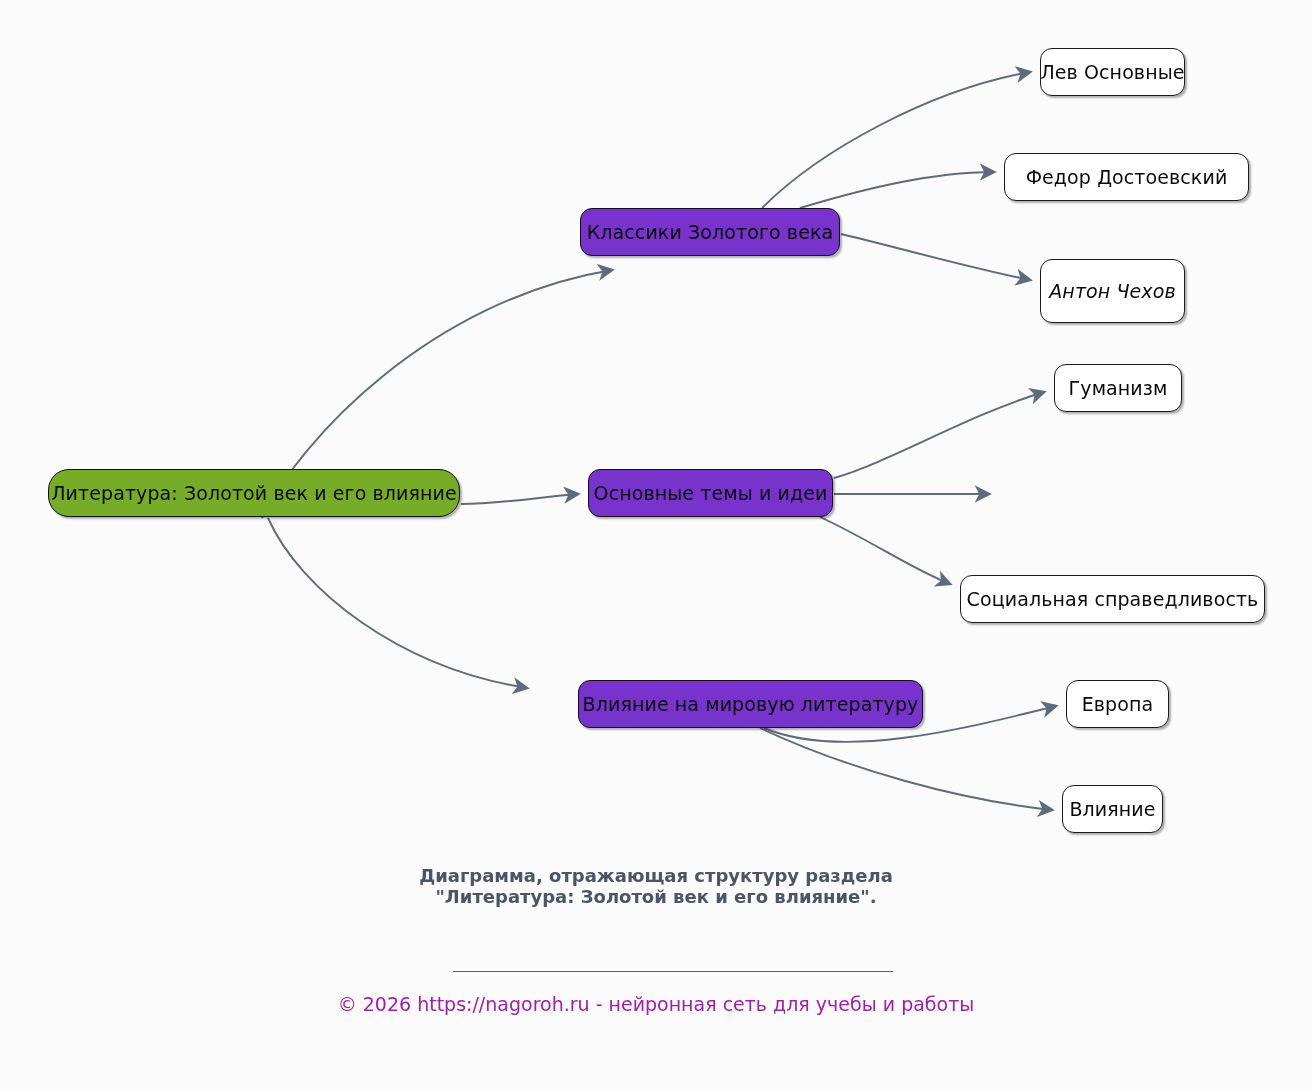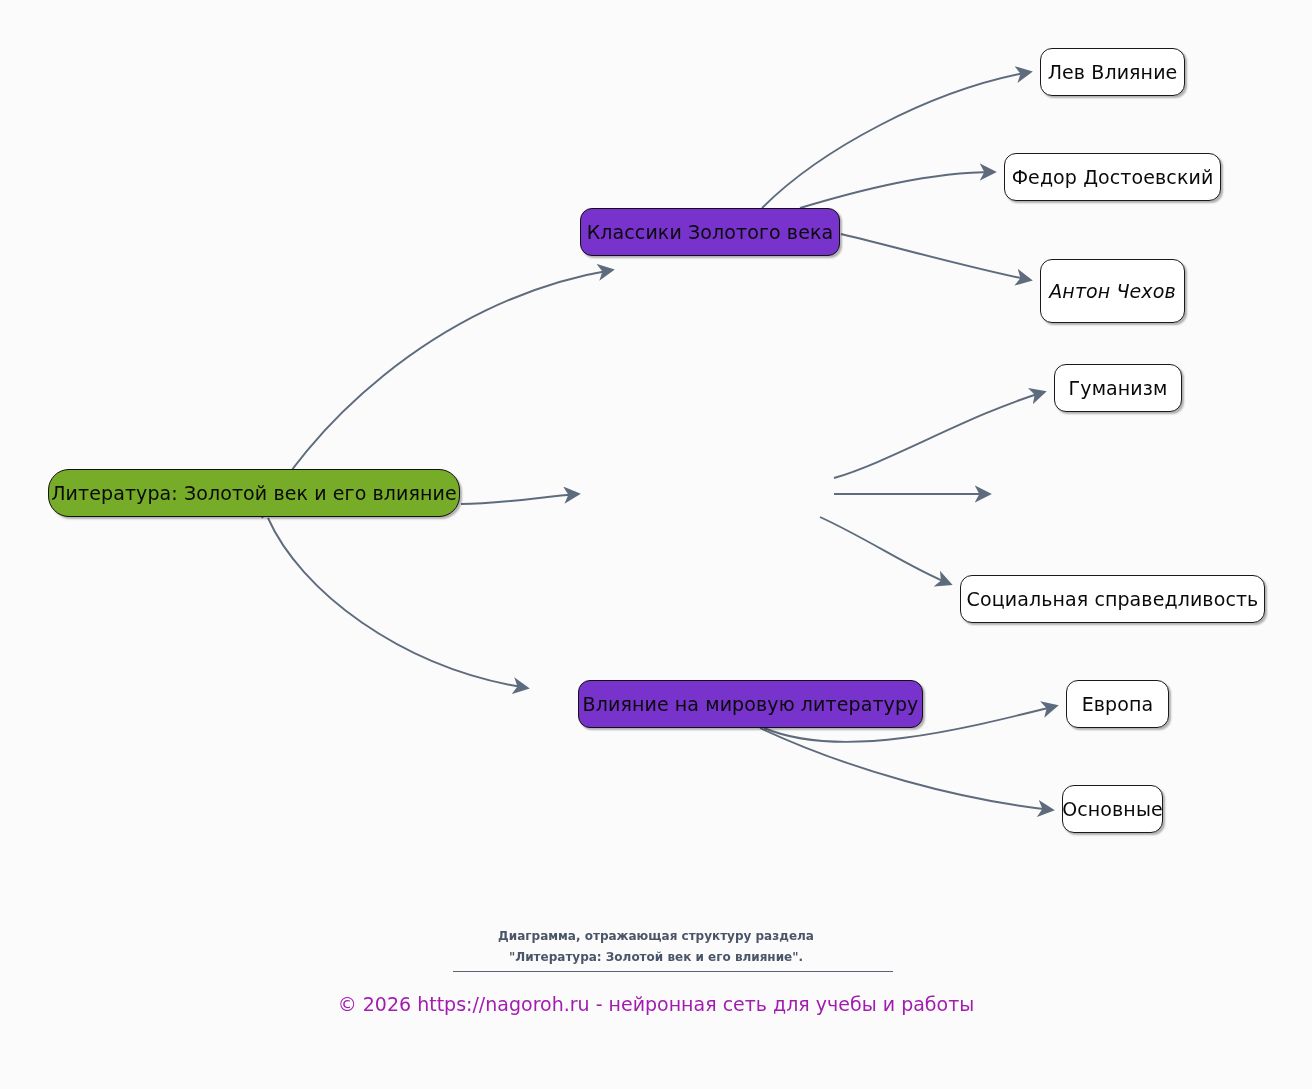--- a/index.html
+++ b/index.html
@@ -63,22 +63,22 @@
   }
   .caption {
     position: absolute;
     left: 0;
     width: 1312px;
     text-align: center;
     color: #4a5568;
     font-family: "DejaVu Sans", sans-serif;
   }
   #caption-block {
-    top: 926px;
-    font-size: 12px;
+    top: 865px;
+    font-size: 18px;
     font-weight: bold;
     line-height: 21px;
   }
   #caption-block .cap-line {
     display: block;
   }
   #divider {
     position: absolute;
     left: 453px;
     top: 971px;
@@ -126,44 +126,47 @@
   </svg>
 
   <div class="node root" style="left:48px; top:469px; width:412px; height:48px;">
     <span class="node-label">Литература: Золотой век и его влияние</span>
   </div>
 
   <div class="node branch" style="left:580px; top:208px; width:260px; height:48px;">
     <span class="node-label">Классики Золотого века</span>
   </div>
   <div class="node leaf" style="left:1040px; top:48px; width:145px; height:48px;">
-    <span class="node-label">Лев Влияние</span>
+    <span class="node-label">Лев Основные</span>
   </div>
-  <div class="node leaf" style="left:1004px; top:153px; width:217px; height:48px;">
+  <div class="node leaf" style="left:1004px; top:153px; width:245px; height:48px;">
     <span class="node-label">Федор Достоевский</span>
   </div>
   <div class="node leaf" style="left:1040px; top:259px; width:145px; height:64px;font-style:italic;">
     <span class="node-label">Антон Чехов</span>
   </div>
 
+  <div class="node branch" style="left:588px; top:469px; width:245px; height:48px;">
+    <span class="node-label">Основные темы и идеи</span>
+  </div>
   <div class="node leaf" style="left:1054px; top:364px; width:128px; height:48px;">
     <span class="node-label">Гуманизм</span>
   </div>
   <div class="node leaf" style="left:960px; top:575px; width:305px; height:48px;">
     <span class="node-label">Социальная справедливость</span>
   </div>
 
   <div class="node branch" style="left:537px; top:680px; width:345px; height:48px;margin-left:41px;">
     <span class="node-label">Влияние на мировую литературу</span>
   </div>
   <div class="node leaf" style="left:1066px; top:680px; width:103px; height:48px;">
     <span class="node-label">Европа</span>
   </div>
   <div class="node leaf" style="left:1062px; top:785px; width:101px; height:48px;">
-    <span class="node-label">Основные</span>
+    <span class="node-label">Влияние</span>
   </div>
 
   <div class="caption" id="caption-block">
     <span class="cap-line">Диаграмма, отражающая структуру раздела</span>
     <span class="cap-line">"Литература: Золотой век и его влияние".</span>
   </div>
 
   <div id="divider"></div>
 
   <div class="caption" id="copyright">© 2026 https://nagoroh.ru - нейронная сеть для учебы и работы</div>

